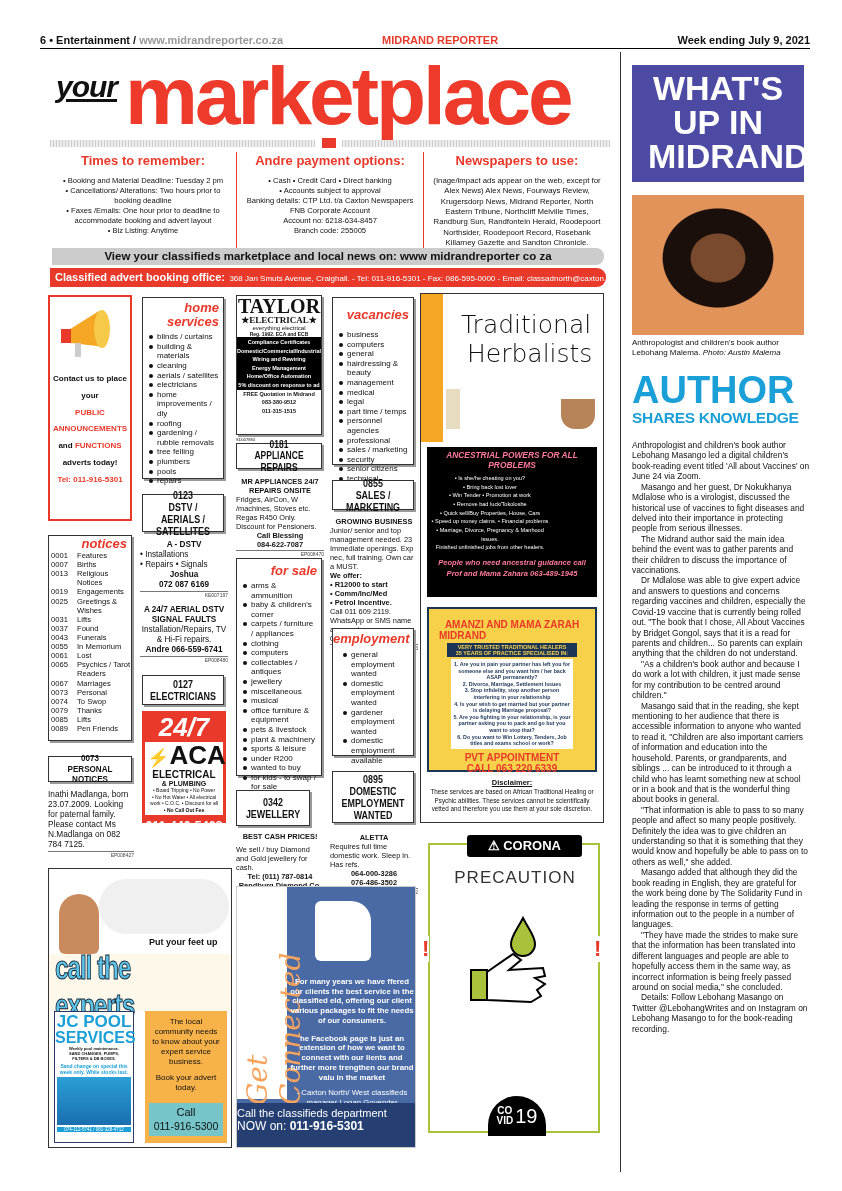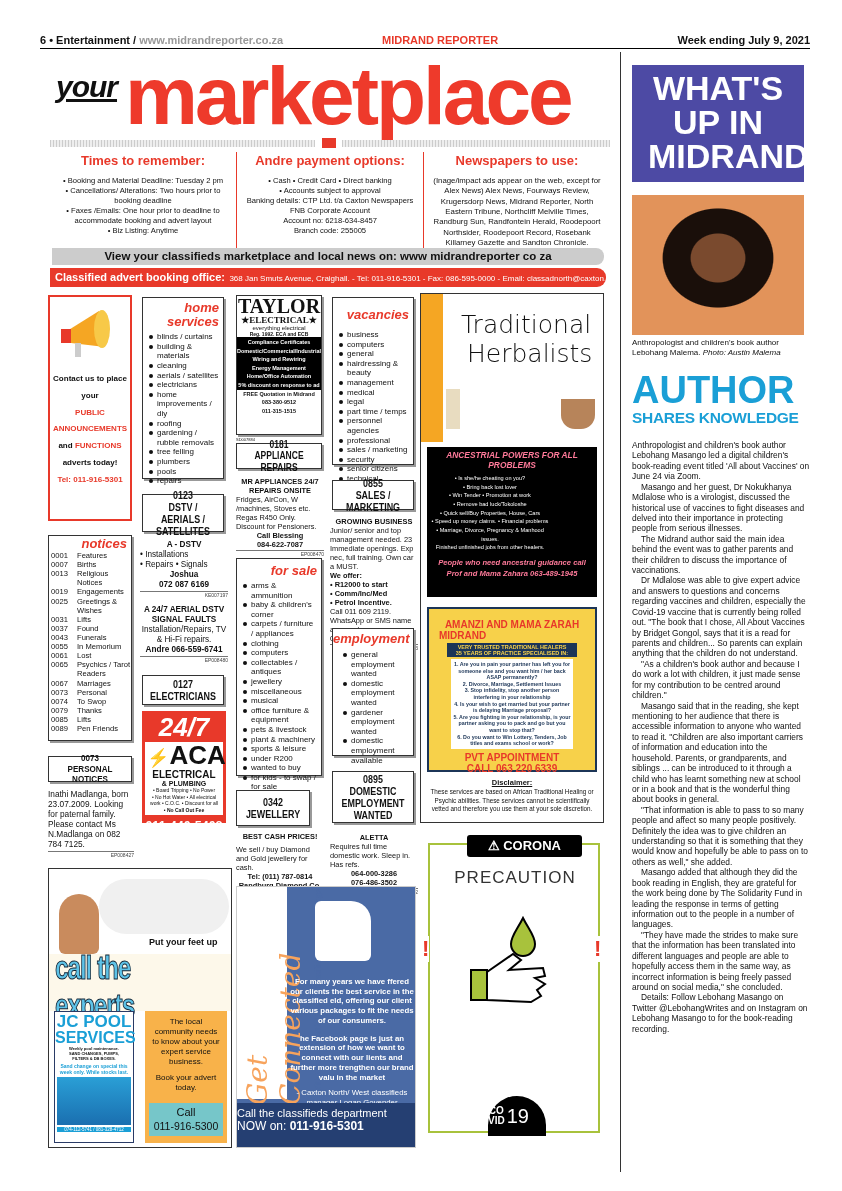--- a/index.html
+++ b/index.html
@@ -440,21 +440,21 @@
   <div style="position:absolute;left:8px;top:15px;width:172px;height:290px;border:2px solid #a8c23c;border-top-color:#a8c23c"></div>
   <div style="position:absolute;left:47px;top:7px;width:115px;height:22px;background:#000;color:#fff;font-weight:bold;text-align:center;line-height:22px;font-size:13px;border-radius:3px">⚠ CORONA</div>
   <div style="position:absolute;left:0;top:40px;width:190px;text-align:center;font-size:17px;letter-spacing:1px;color:#333;background:transparent">PRECAUTION</div>
   <div style="position:absolute;left:2px;top:108px;color:#e8392a;font-weight:bold;font-size:22px;background:#fff">!</div>
   <div style="position:absolute;left:174px;top:108px;color:#e8392a;font-weight:bold;font-size:22px;background:#fff">!</div>
   <svg style="position:absolute;left:45px;top:86px" width="100" height="96" viewBox="0 0 100 96">
     <path d="M58 4 C52 16 46 22 46 30 a12 12 0 0 0 24 0 C70 22 64 16 58 4z" fill="#a8c23c" stroke="#000" stroke-width="2"></path>
     <rect x="6" y="56" width="16" height="30" fill="#a8c23c" stroke="#000" stroke-width="2"></rect>
     <path d="M22 58 L48 40 L56 46 L44 56 L78 54 L80 62 L70 64 L80 70 L72 76 L76 82 L66 88 L22 86z" fill="#fff" stroke="#000" stroke-width="2"></path>
   </svg>
-  <div style="position:absolute;left:68px;top:268px;width:58px;height:40px;background:#000;border-radius:29px 29px 0 0;color:#fff;font-weight:bold;font-size:10px;display:flex;align-items:center;">
+  <div style="position:absolute;left:68px;top:268px;width:58px;height:40px;background:#000;border-radius:29px 29px 0 0;color:#fff;font-weight:bold;font-size:10px;display:flex;align-items:center;justify-content:center">
     <div style="line-height:10px;text-align:center">
         <div>CO</div>
         <div>VID</div>
       </div>
       <span style="font-size:20px;font-weight:normal;margin-left:2px">19</span>
   </div>
 </div>
 
 <div class="abs" style="left:48px;top:868px;width:184px;height:280px;border:1.5px solid #333;background:#fff">
   <div style="position:relative;height:142px;background:linear-gradient(180deg,#fff 0 60%,#fdf8ea 60%)">

